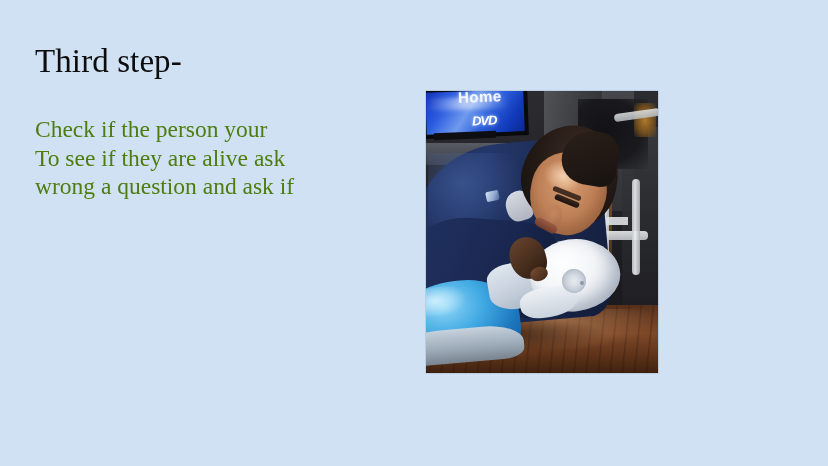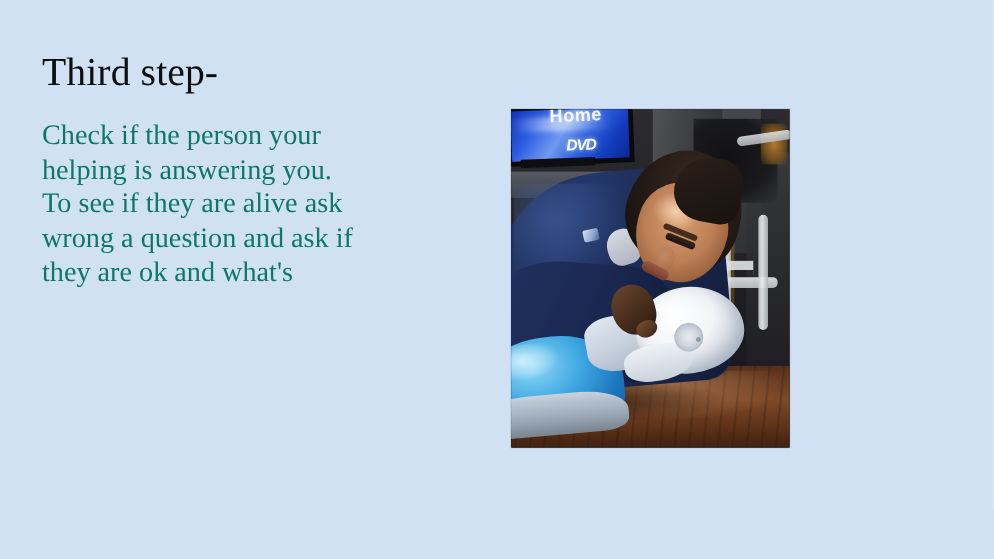--- a/index.html
+++ b/index.html
@@ -28,29 +28,29 @@
     width: 292px;
   }
 
   #slide-title {
     font-family: "Liberation Serif", "DejaVu Serif", serif;
     font-size: 33px;
     line-height: 42px;
     font-weight: normal;
     color: #0d0d0d;
     letter-spacing: 0.1px;
-    margin: 0 0 17px 0;
+    margin: 0 0 33px 0;
     white-space: nowrap;
   }
 
   #slide-body {
     font-family: "Liberation Serif", "DejaVu Serif", serif;
     font-size: 23.5px;
     line-height: 28.6px;
-    color: #0f766e;
+    color: #4d7c0f;
     margin: 0;
   }
   #slide-body .bline { display: block; white-space: nowrap; }
 
   
   #photo {
     position: absolute;
     left: 426px;
     top: 91px;
     width: 232px;
@@ -367,24 +367,22 @@
 <body>
 
 <div id="slide">
 
   <div id="text-col">
 
     <h1 id="slide-title">Third step-</h1>
 
     <div id="slide-body">
       <span class="bline">Check if the person your</span>
-      <span class="bline">helping is answering you.</span>
       <span class="bline">To see if they are alive ask</span>
       <span class="bline">wrong a question and ask if</span>
-      <span class="bline">they are ok and what's</span>
     </div>
 
   </div>
 
   <div id="photo">
 
     <div class="layer bg-wall"></div>
     <div class="layer bg-panel-a"></div>
     <div class="layer bg-panel-b"></div>
     <div class="layer bg-panel-c"></div>

